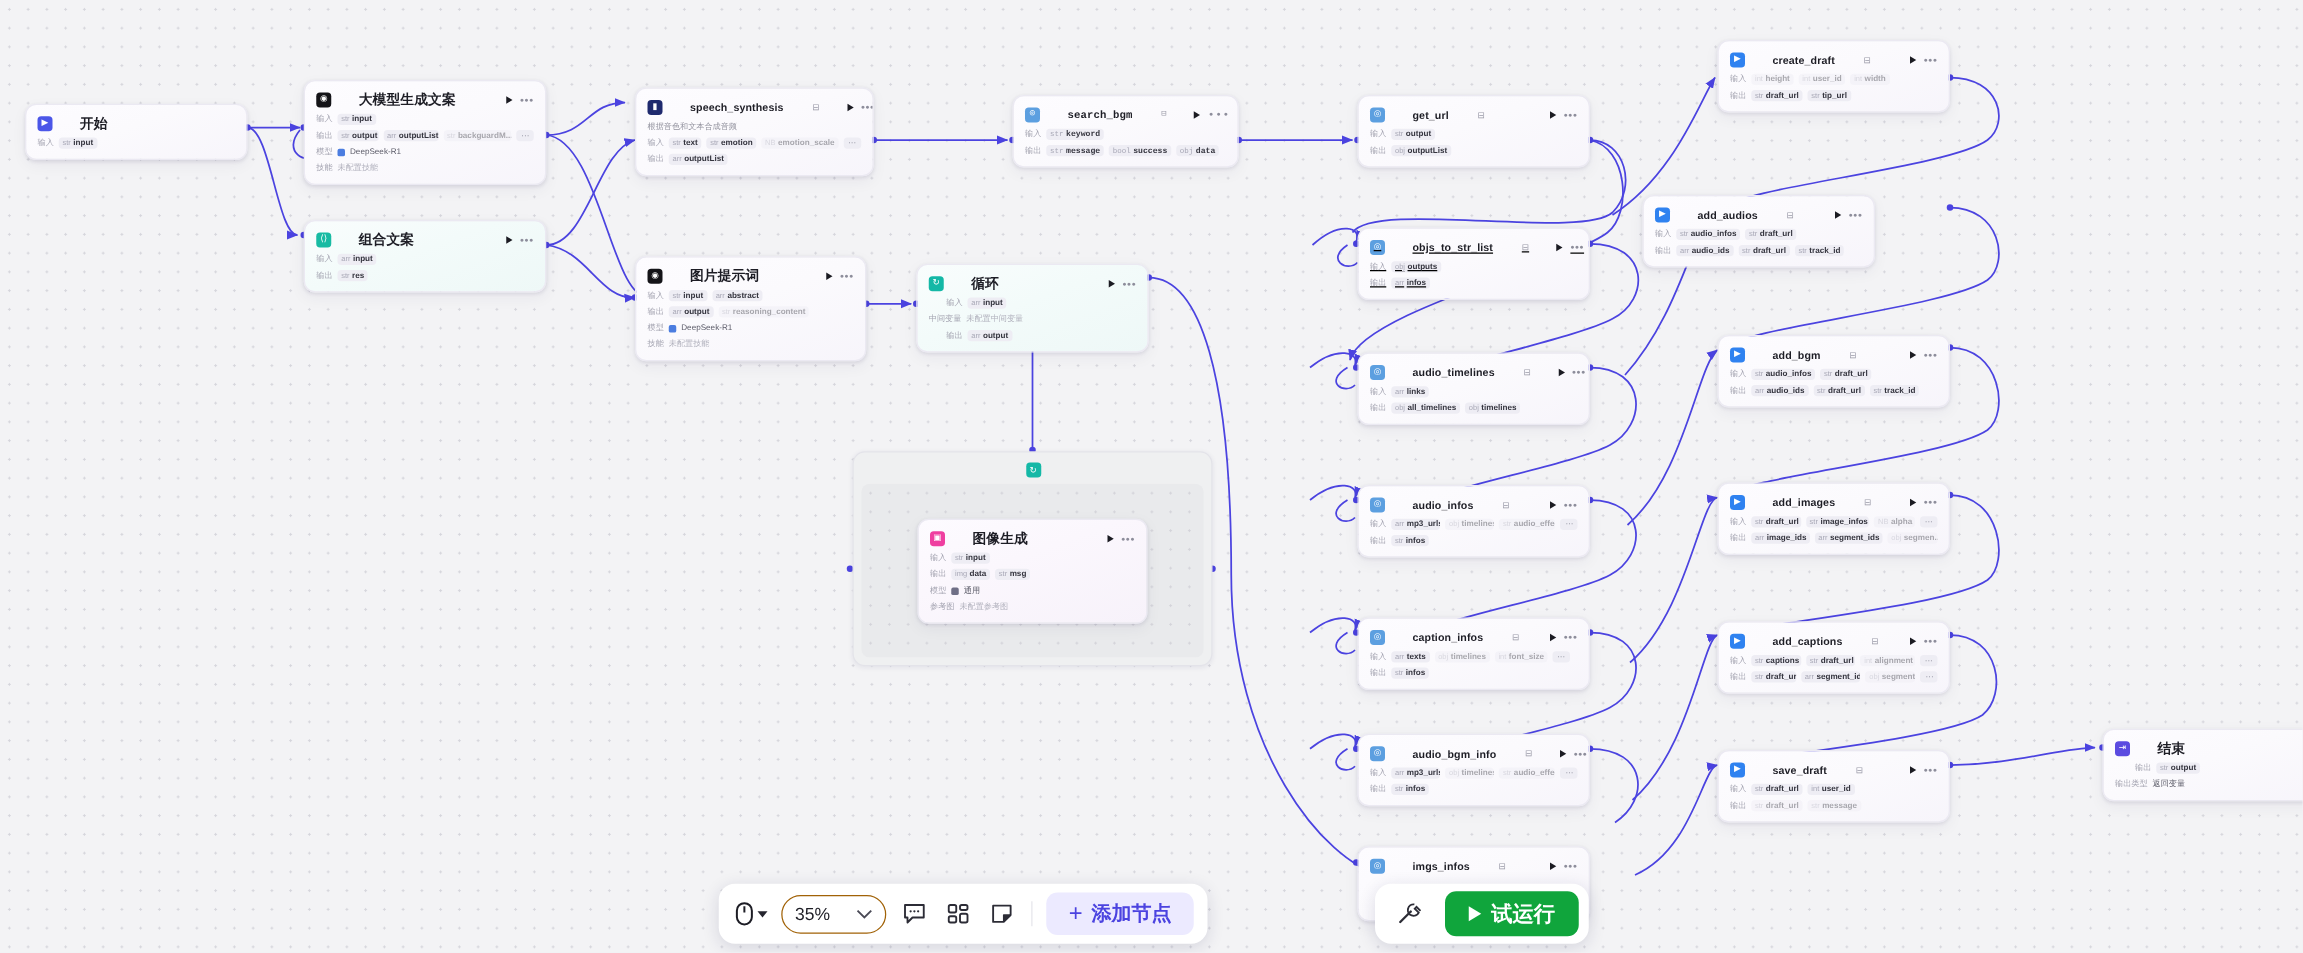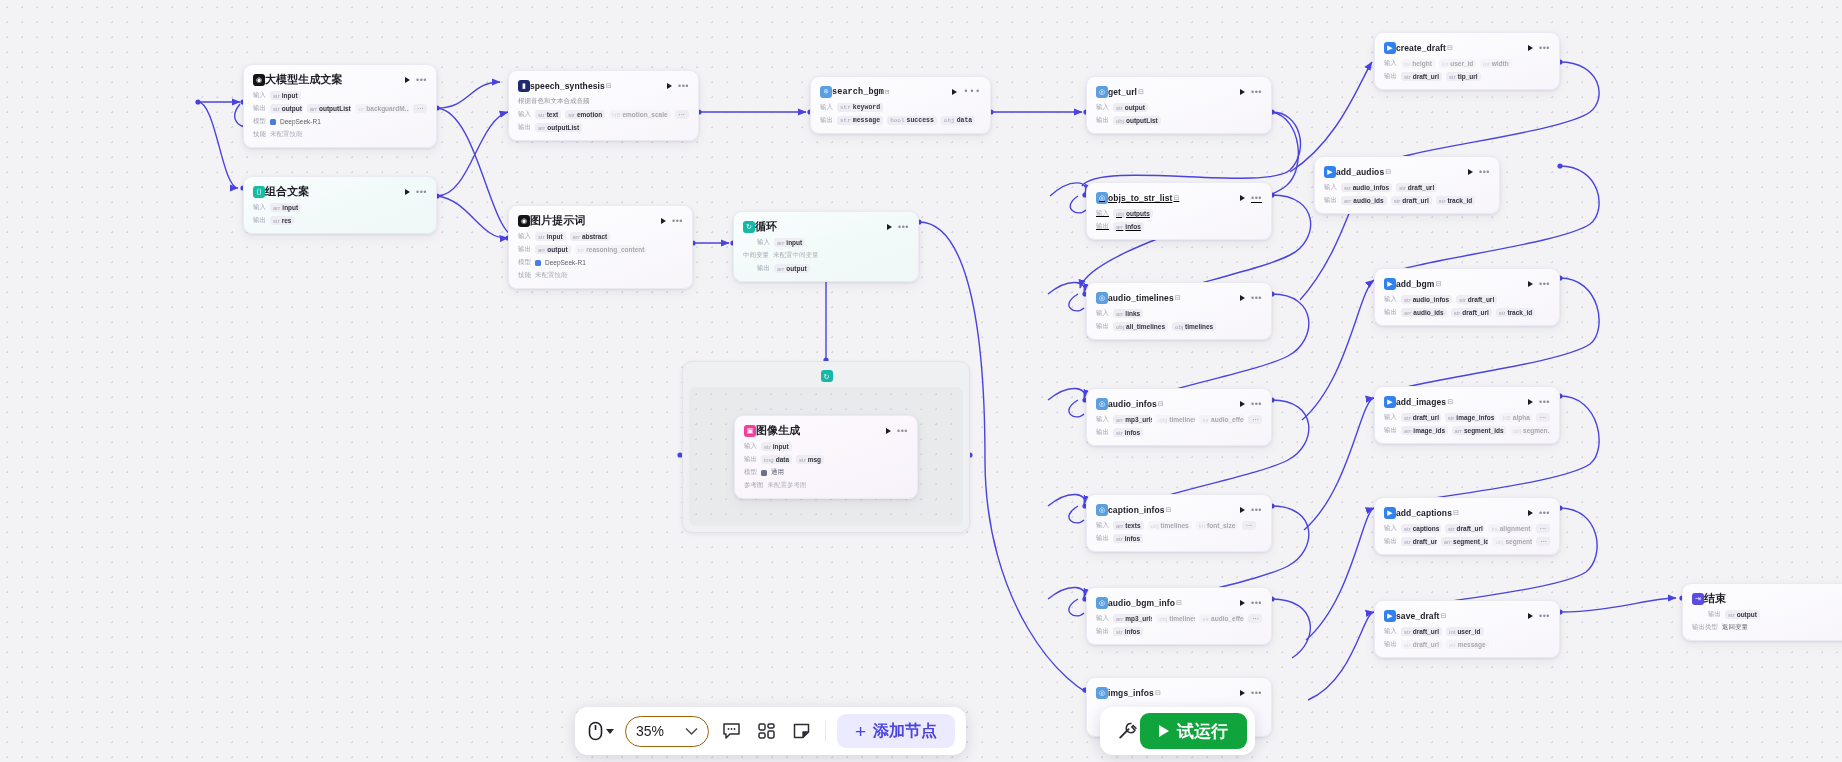--- a/index.html
+++ b/index.html
@@ -28,21 +28,21 @@
     box-shadow:0 1px 3px rgba(30,25,80,.10), 0 4px 12px rgba(30,25,80,.05);
     padding:7px 9px 8px 9px;
     overflow:hidden;
   }
   .node.pinkish{
     background:linear-gradient(160deg,#fdfbff 0%,#fbf7fd 40%,#f7f2fa 100%);
   }
   .node.tealish{
     background:linear-gradient(160deg,#f9fdfd 0%,#f3fbfa 45%,#eef8f7 100%);
   }
-  .node-head{ display:flex; align-items:center; gap:0; height:15px; }
+  .node-head{ display:flex; align-items:center; gap:22px; height:15px; }
   .node-ico{
     width:12px; height:12px; border-radius:3px; flex:0 0 auto;
     display:flex; align-items:center; justify-content:center;
     font-size:7px; color:#fff; line-height:1; overflow:hidden;
   }
   .ico-start{ background:#4b56e8; }
   .ico-end{ background:#5b4be0; }
   .ico-llm{ background:#141418; }
   .ico-code{ background:#18bba3; }
   .ico-loop{ background:#14b8a6; }
@@ -114,21 +114,21 @@
   .add-node{
     display:flex;align-items:center;gap:7px; height:34px; padding:0 18px;
     background:#eceaff; border-radius:9px; color:#4b43e0;
     font-size:16px; font-weight:700; cursor:pointer;
   }
   .add-node .plus{ font-size:19px; font-weight:400; line-height:1; }
   .toolbar2{
     position:absolute; left:1100px; top:707px;
     height:48px; background:#fff; border-radius:13px;
     box-shadow:0 3px 14px rgba(30,25,80,.14);
-    display:flex; align-items:center; gap:0; padding:0 8px 0 14px;
+    display:flex; align-items:center; gap:16px; padding:0 8px 0 14px;
     z-index:40;
   }
   .run-btn{
     display:flex;align-items:center;gap:8px;height:36px;padding:0 19px;
     background:#10a53c; border-radius:9px; color:#fff; font-size:17px; font-weight:700;
     cursor:pointer;
   }
   .run-tri{ width:0;height:0;border-left:10px solid #fff;border-top:6px solid transparent;border-bottom:6px solid transparent; }
 </style>
 </head>
@@ -240,20 +240,33 @@
     <circle cx="1560" cy="508" r="2.6"></circle>
     <path d="M1560,508 C 1600,508 1606,556 1586,572 C 1556,592 1394,606 1382,612"></path>
 
     <circle cx="1560" cy="612" r="2.6"></circle>
     <path d="M1560,612 C 1610,612 1650,598 1676,598" marker-end="url(#ar)"></path>
     <circle cx="1682" cy="598" r="2.6"></circle>
 
     <path d="M240,104 C 225,122 246,132 252,124"></path>
   </svg>
 
+  <div class="node" style="left:20px;top:83px;width:178px;">
+    <div class="node-head">
+      <span class="node-ico ico-start">▶</span>
+      <span class="node-title cn">开始</span>
+    </div>
+    <div class="row">
+      <span class="row-label">输入</span>
+      <span class="chip">
+          <span class="t">str</span>
+          <span>input</span>
+        </span>
+    </div>
+  </div>
 
   <div class="node" style="left:243px;top:64px;width:194px;">
     <div class="node-head">
       <span class="node-ico ico-llm">◉</span>
       <span class="node-title cn">大模型生成文案</span>
       <span class="node-actions">
         <span class="play-ico"></span>
         <span class="dots-ico">•••</span>
       </span>
     </div>

